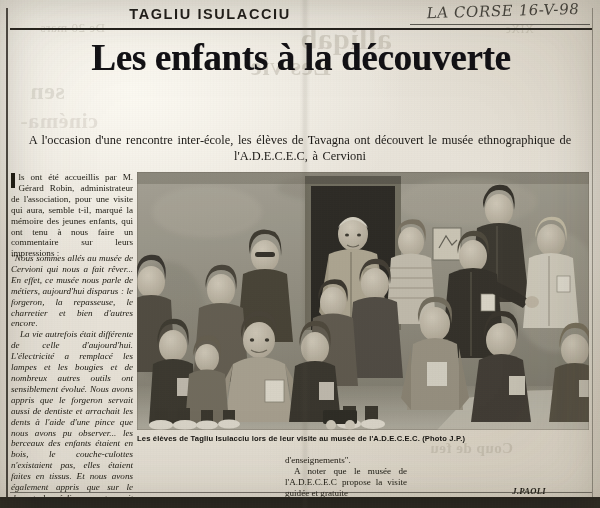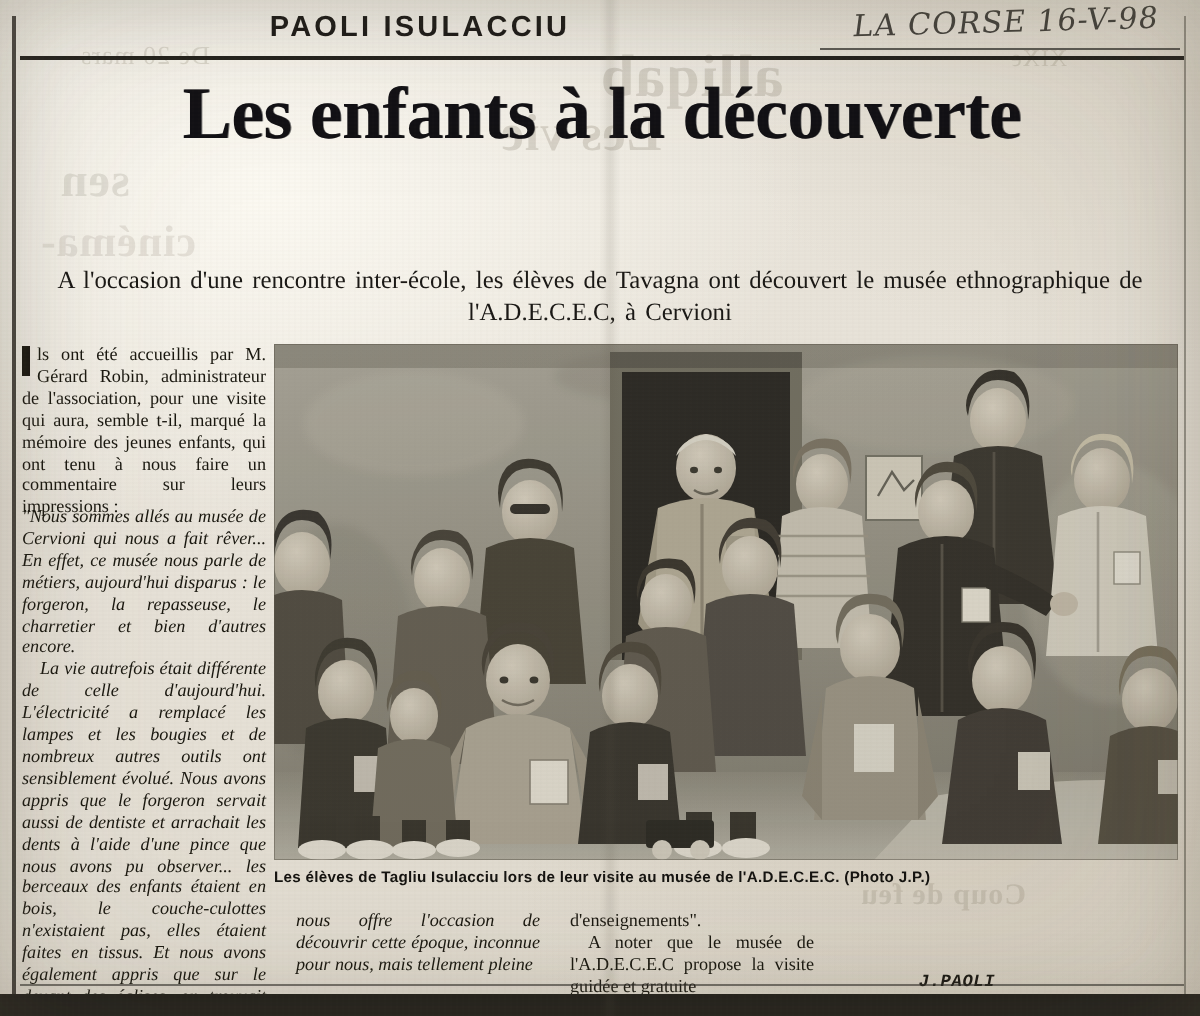--- a/index.html
+++ b/index.html
@@ -196,22 +196,22 @@
   .bcol p + p { text-indent: 9px; }
   .bc1 { left: 0px; }
   .bc2 { left: 137px; }
   .bc3 { left: 274px; }
   .bc4 { left: 411px; width: 135px; }
 
   .byline {
     position: absolute;
     left: 411px; top: 486px;
     width: 135px;
-    text-align: center;
-    font-family: Liberation Mono, monospace;
+    text-align: right;
+    font-family: Liberation Serif, serif;
     font-weight: bold;
     font-style: italic;
     font-size: 8.6px;
     letter-spacing: 0.3px;
     color: #1b1913;
   }
 
   
   .photo-wrap {
     position: absolute;
@@ -261,21 +261,21 @@
   <div class="showthrough st-b">Les vie</div>
   <div class="showthrough st-c">sen</div>
   <div class="showthrough st-d">cinéma-</div>
   <div class="showthrough st-e">Coup de feu</div>
   <div class="showthrough st-f">De 20 mars</div>
   <div class="showthrough st-g">XIXe</div>
 
   <div class="left-rule"></div>
   <div class="right-rule"></div>
 
-  <div class="kicker">PAOLI ISULACCIU</div>
+  <div class="kicker">TAGLIU ISULACCIU</div>
   <div class="handnote">LA CORSE  16-V-98</div>
   <div class="hand-rule"></div>
   <div class="kicker-rule"></div>
 
   <div class="headline">
     <span>Les enfants à la découverte</span>
   </div>
 
   <div class="subhead">A l'occasion d'une rencontre inter-école, les élèves de Tavagna ont découvert le musée ethnographique de l'A.D.E.C.E.C, à Cervioni</div>
 
@@ -504,23 +504,20 @@
         <rect x="0" y="0" width="452" height="258" fill="none" stroke="#5b564a" stroke-width="1" opacity="0.5"></rect>
       </svg>
     </div>
   </div>
 
   <div class="photo-caption">Les élèves de Tagliu Isulacciu lors de leur visite au musée de l'A.D.E.C.E.C. (Photo J.P.)</div>
 
   <div class="bottom-cols">
     <div class="bcol bc1">
     </div>
-    <div class="bcol bc2">
-      <p>nous offre l'occasion de découvrir cette époque, inconnue pour nous, mais tellement pleine</p>
-    </div>
     <div class="bcol bc3 roman">
       <p class="ital">d'enseignements".</p>
       <p>A noter que le musée de l'A.D.E.C.E.C propose la visite guidée et gratuite</p>
     </div>
   </div>
 
   <div class="byline">J.PAOLI</div>
 
   <div class="bottom-hairline"></div>
   <div class="bottom-band"></div>

